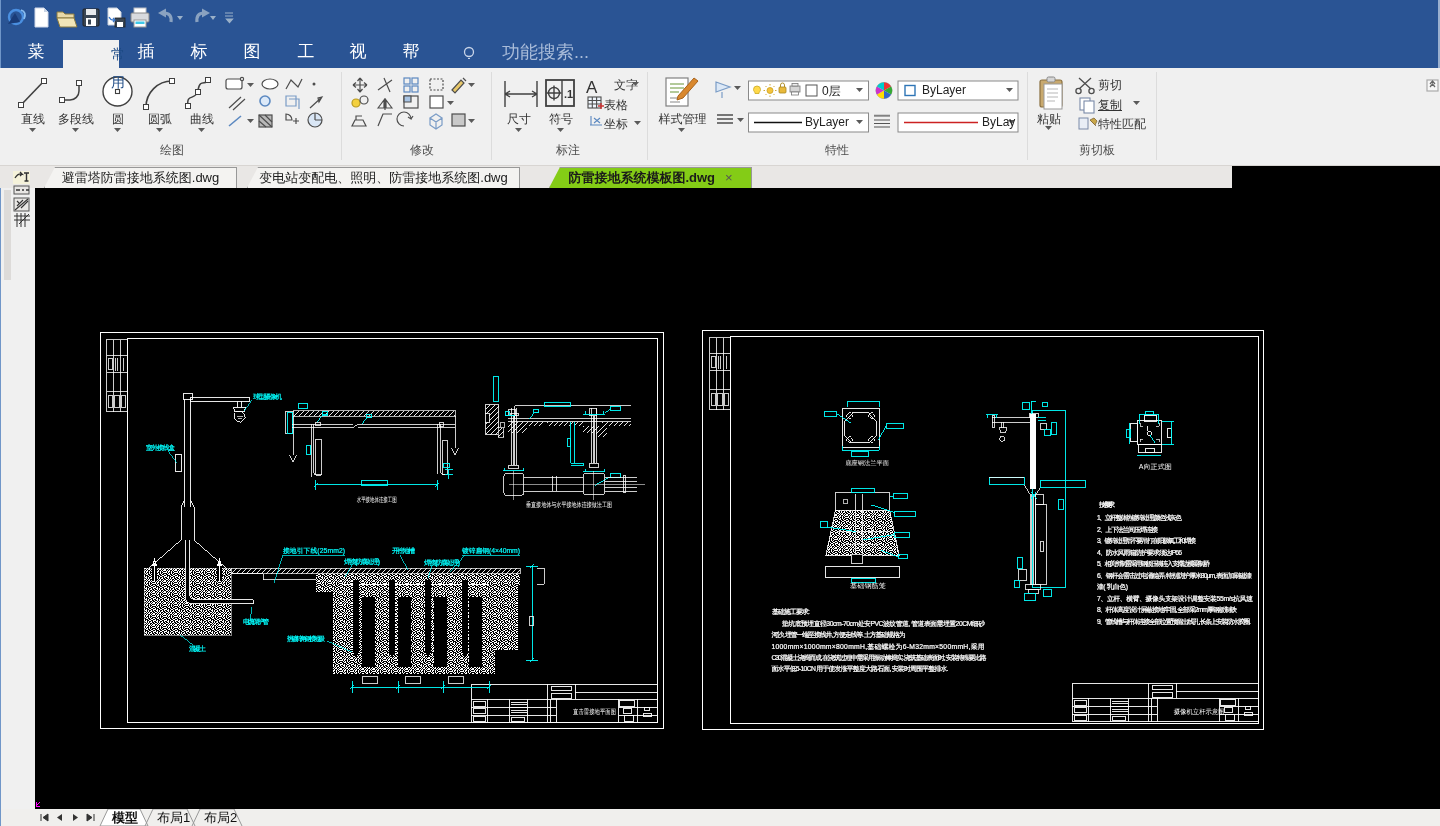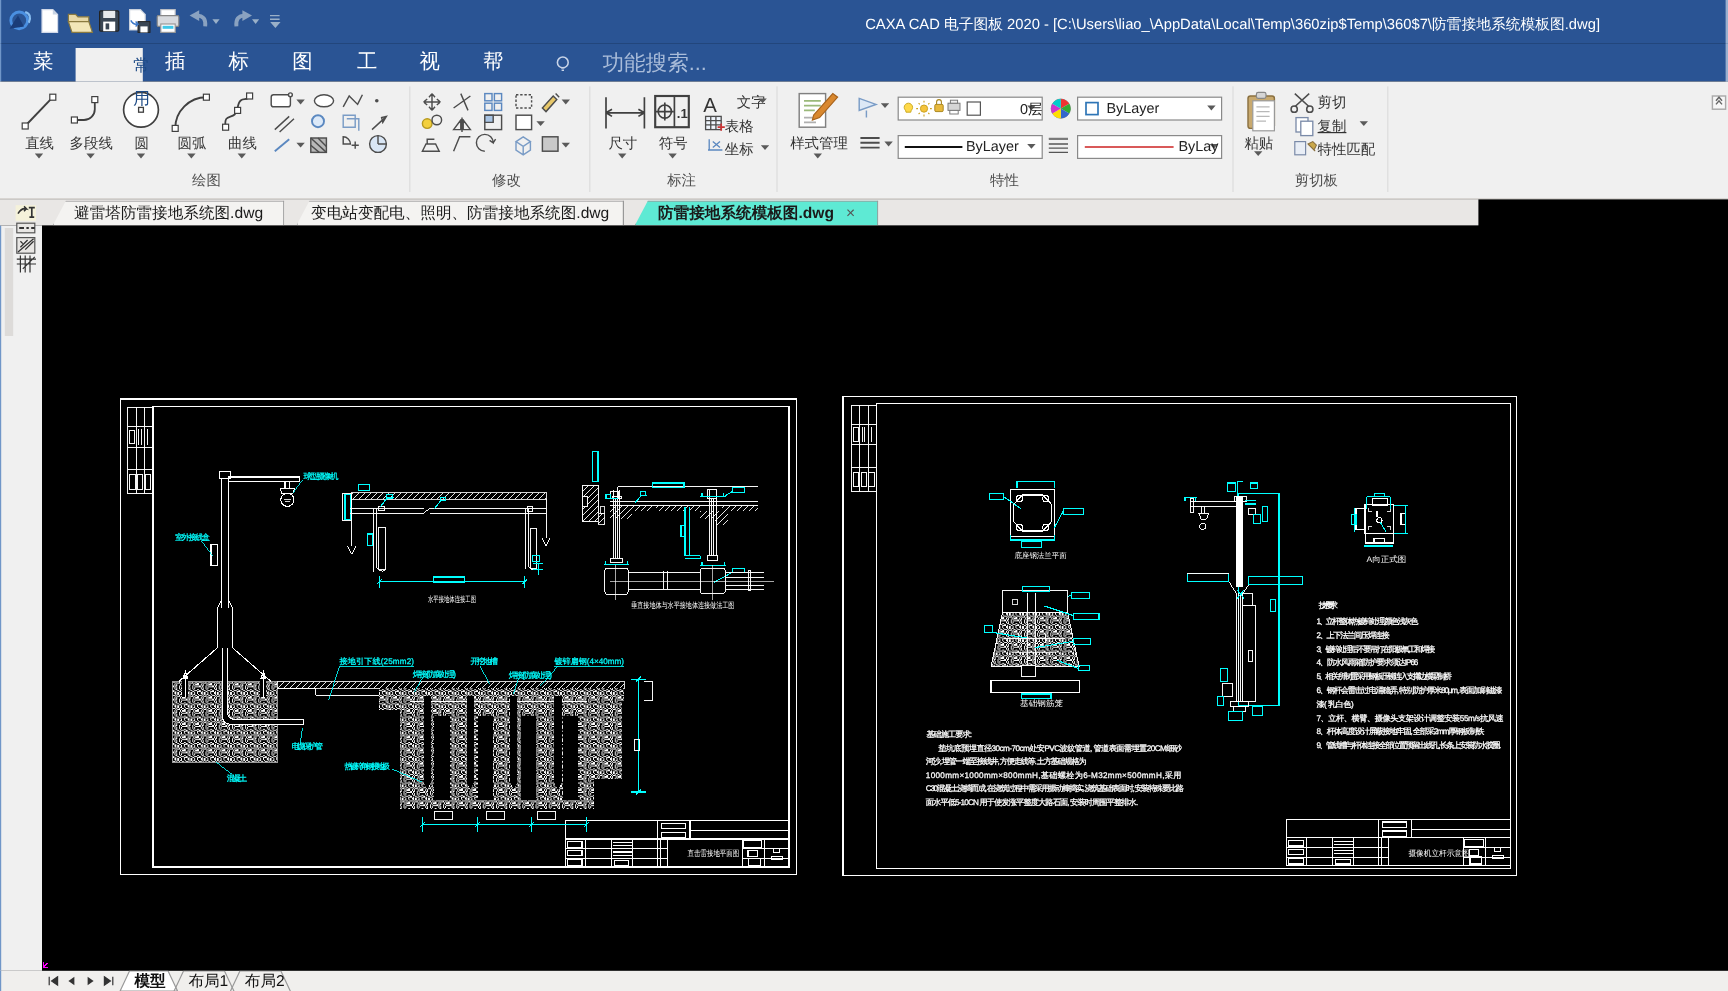--- a/index.html
+++ b/index.html
@@ -34,21 +34,20 @@
 #canvas { position:absolute; left:35px; top:188px; width:1405px; height:621px; background:#000000; }
 
 
 #bottombar { position:absolute; left:0; top:809px; width:1440px; height:17px; background:#f0efed; border-left:1px solid #7096c8; }
 </style>
 </head>
 <body>
 <div id="page">
 
   <div id="titlebar">
-    <div id="titletext">CAXA CAD 电子图板 2020 - [C:\Users\liao_\AppData\Local\Temp\360zip$Temp\360$7\防雷接地系统模板图.dwg]</div>
     <svg class="abs" style="left:0;top:0" width="240" height="36" viewBox="0 0 240 36">
 
       <g>
         <circle cx="15" cy="17" r="7" fill="none" stroke="#4a8fe0" stroke-width="2.4"></circle>
         <path d="M7 24 L14 13 l5 9 z" fill="#1a3c78"></path>
         <path d="M20 10 q6 2 3 9" fill="none" stroke="#88bdf0" stroke-width="1.8"></path>
       </g>
 
       <path d="M34 8 h9 l4 4 v15 h-13 z" fill="#ffffff" stroke="#d0d8e8" stroke-width="1"></path>
       <path d="M43 8 l4 4 h-4 z" fill="#c8d4e4"></path>
@@ -116,21 +115,21 @@
     <div class="biglabel" style="left:499px;top:43px;width:40px;">尺寸</div>
     <div class="biglabel" style="left:541px;top:43px;width:40px;">符号</div>
     <div class="biglabel" style="left:602px;top:9px;margin-left:12px;">文字</div>
     <div class="biglabel" style="left:604px;top:29px;">表格</div>
     <div class="biglabel" style="left:604px;top:48px;">坐标</div>
     <div class="biglabel" style="left:655px;top:43px;width:55px;">样式管理</div>
     <div class="biglabel" style="left:1033px;top:43px;width:32px;">粘贴</div>
     <div class="biglabel" style="left:1098px;top:9px;">剪切</div>
     <div class="biglabel" style="left:1098px;top:29px;text-decoration:underline;">复制</div>
     <div class="biglabel" style="left:1098px;top:48px;">特性匹配</div>
-    <div class="ctext" style="left:822px;top:15px;margin-left:28px;">0层</div>
+    <div class="ctext" style="left:822px;top:15px;">0层</div>
     <div class="ctext" style="left:922px;top:15px;">ByLayer</div>
     <div class="ctext" style="left:805px;top:47px;">ByLayer</div>
     <div class="ctext" style="left:982px;top:47px;">ByLay</div>
     <svg id="ribicons" class="abs" style="left:0;top:0" width="1440" height="98" viewBox="0 0 1440 98">
       <defs>
         <g id="nodesq">
             <rect x="-2.5" y="-2.5" width="5" height="5" fill="#ffffff" stroke="#404040" stroke-width="1"></rect>
           </g>
         <g id="dda">
             <path d="M0 0 l3.5 4 3.5 -4 z" fill="#5a5a5a"></path>
@@ -313,21 +312,21 @@
       <g stroke="#666" stroke-width="1.2" fill="none">
         <rect x="1427" y="12" width="11" height="11" fill="#f7f7f7" stroke="#aaa"></rect>
         <path d="M1430 19 l2.5 -3 2.5 3 M1430 16 l2.5 -3 2.5 3"></path>
       </g>
     </svg>
   </div>
 
   <div id="doctabs">
     <div class="dtab slant" style="left:44px; width:193px; line-height:20px;">避雷塔防雷接地系统图.dwg</div>
     <div class="dtab slant" style="left:247px; width:273px; line-height:20px;">变电站变配电、照明、防雷接地系统图.dwg</div>
-    <div class="dtab slant" style="left:529px; width:203px; line-height:20px; background:#5eead4; font-weight:bold;">防雷接地系统模板图.dwg<span style="font-weight:normal;color:#555;margin-left:10px;">×</span></div>
+    <div class="dtab slant" style="left:549px; width:203px; line-height:20px; background:#84cc16; font-weight:bold;">防雷接地系统模板图.dwg<span style="font-weight:normal;color:#555;margin-left:10px;">×</span></div>
   </div>
 
   <div id="leftstrip"></div>
   <svg class="abs" style="left:0;top:166px;z-index:6" width="35" height="120" viewBox="0 0 35 120">
     <rect x="4" y="24" width="7" height="90" fill="#dddbd9"></rect>
     <rect x="13" y="5" width="17" height="13" fill="#f5f2da"></rect>
     <path d="M15 12 q3 -5 7 -4 l-2 -2 m2 2 l-2 2" stroke="#333" stroke-width="1.3" fill="none"></path>
     <path d="M24 7 h5 m-2.5 0 v8 m-2 0 h4" stroke="#333" stroke-width="1.4" fill="none"></path>
     <rect x="14" y="20" width="15" height="8" fill="#e8e6e4" stroke="#555" stroke-width="1"></rect>
     <path d="M16 24 h4 m2 0 h2 m2 0 h3" stroke="#333" stroke-width="1.6"></path>

